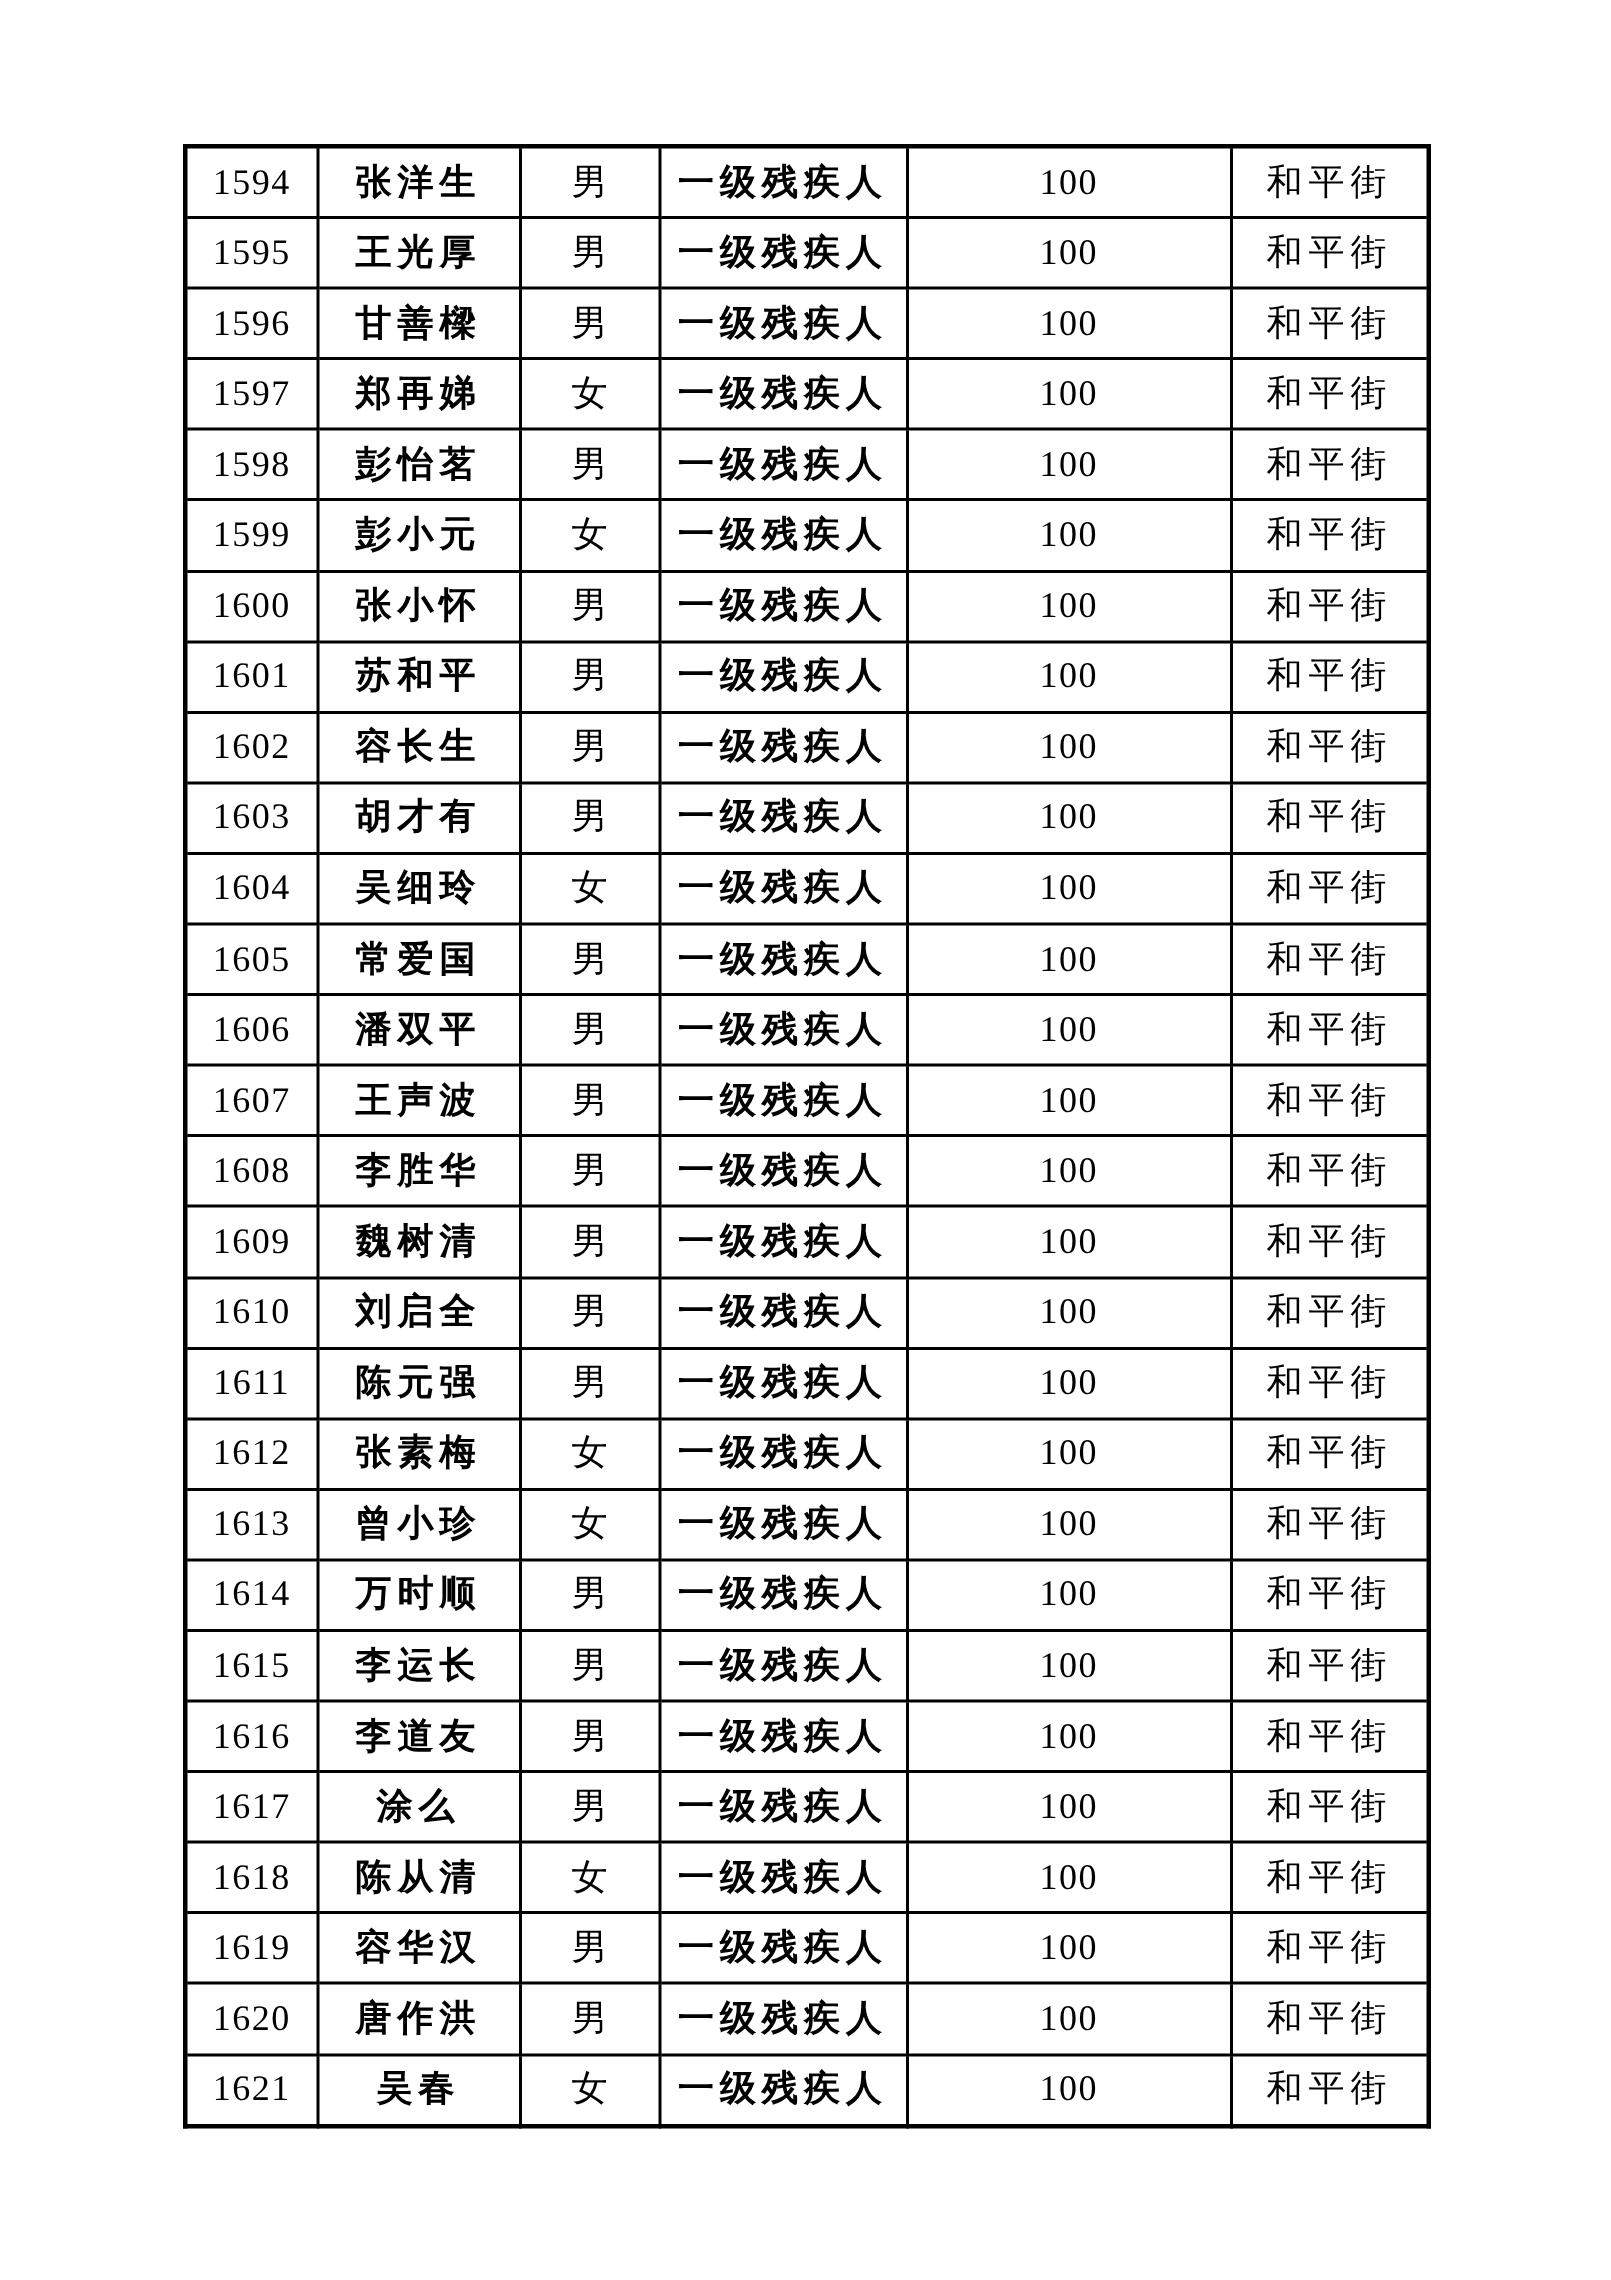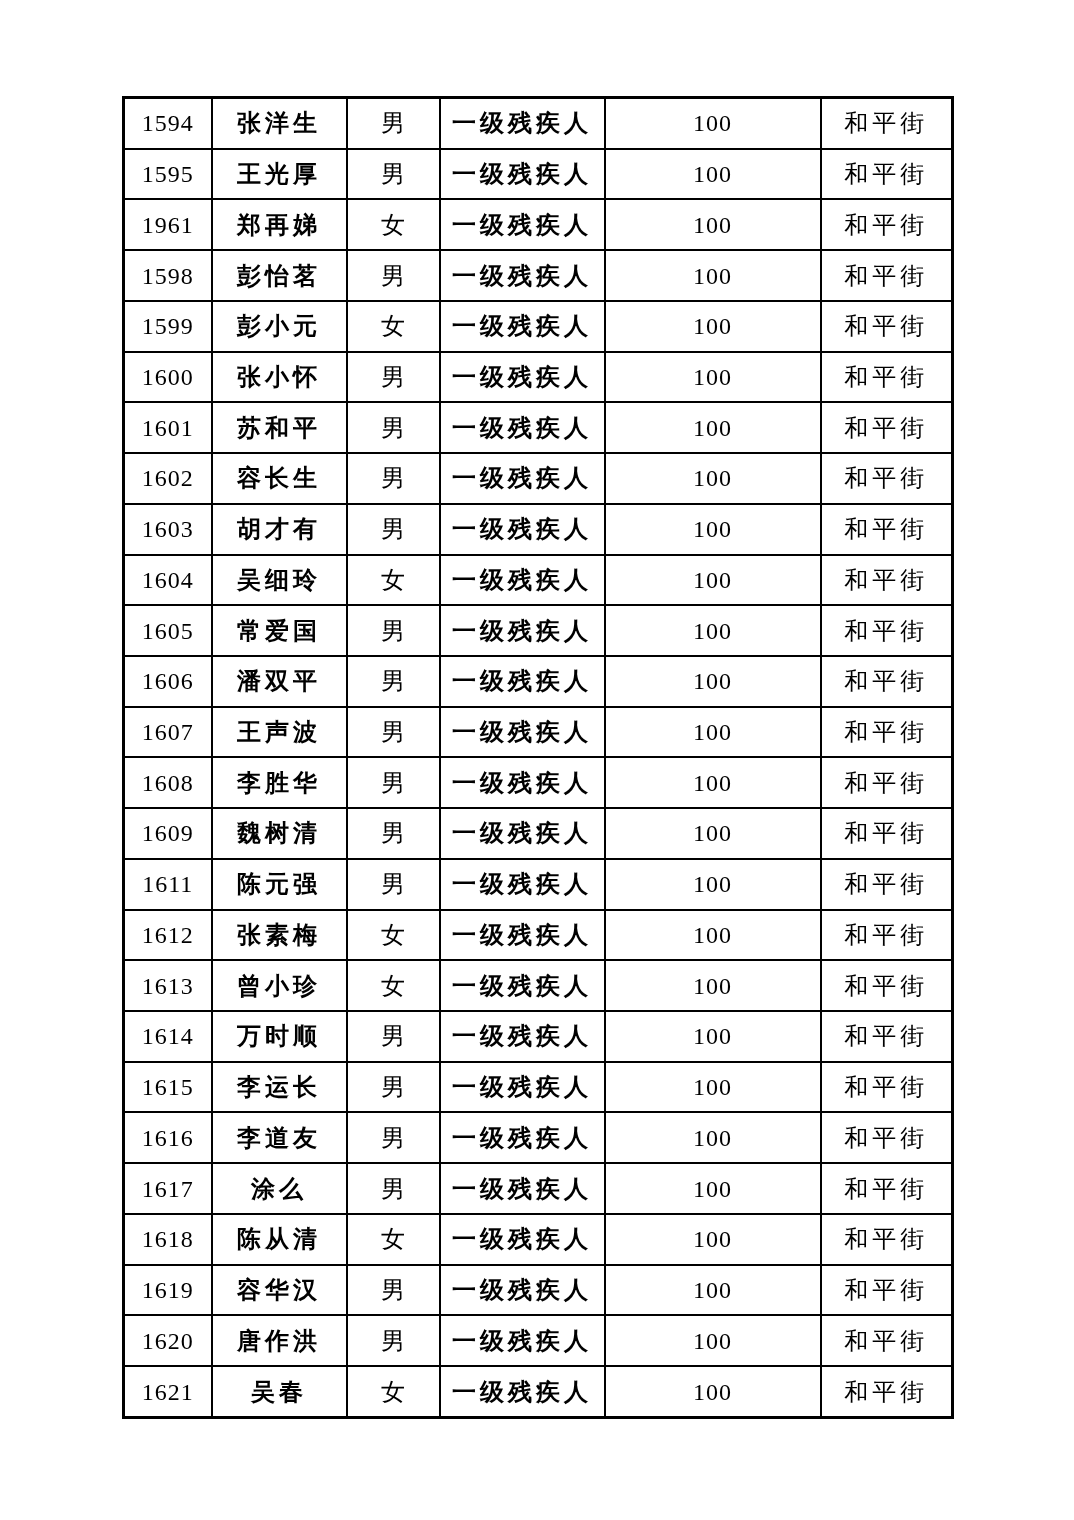--- a/index.html
+++ b/index.html
@@ -72,21 +72,29 @@
         </tr>
         <tr>
           <td class="col-no">1595</td>
           <td class="col-name">王光厚</td>
           <td class="col-gender">男</td>
           <td class="col-category">一级残疾人</td>
           <td class="col-amount">100</td>
           <td class="col-street">和平街</td>
         </tr>
         <tr>
-          <td class="col-no">1961</td>
+          <td class="col-no">1596</td>
+          <td class="col-name">甘善樑</td>
+          <td class="col-gender">男</td>
+          <td class="col-category">一级残疾人</td>
+          <td class="col-amount">100</td>
+          <td class="col-street">和平街</td>
+        </tr>
+        <tr>
+          <td class="col-no">1597</td>
           <td class="col-name">郑再娣</td>
           <td class="col-gender">女</td>
           <td class="col-category">一级残疾人</td>
           <td class="col-amount">100</td>
           <td class="col-street">和平街</td>
         </tr>
         <tr>
           <td class="col-no">1598</td>
           <td class="col-name">彭怡茗</td>
           <td class="col-gender">男</td>
@@ -170,20 +178,28 @@
           <td class="col-no">1608</td>
           <td class="col-name">李胜华</td>
           <td class="col-gender">男</td>
           <td class="col-category">一级残疾人</td>
           <td class="col-amount">100</td>
           <td class="col-street">和平街</td>
         </tr>
         <tr>
           <td class="col-no">1609</td>
           <td class="col-name">魏树清</td>
+          <td class="col-gender">男</td>
+          <td class="col-category">一级残疾人</td>
+          <td class="col-amount">100</td>
+          <td class="col-street">和平街</td>
+        </tr>
+        <tr>
+          <td class="col-no">1610</td>
+          <td class="col-name">刘启全</td>
           <td class="col-gender">男</td>
           <td class="col-category">一级残疾人</td>
           <td class="col-amount">100</td>
           <td class="col-street">和平街</td>
         </tr>
         <tr>
           <td class="col-no">1611</td>
           <td class="col-name">陈元强</td>
           <td class="col-gender">男</td>
           <td class="col-category">一级残疾人</td>

